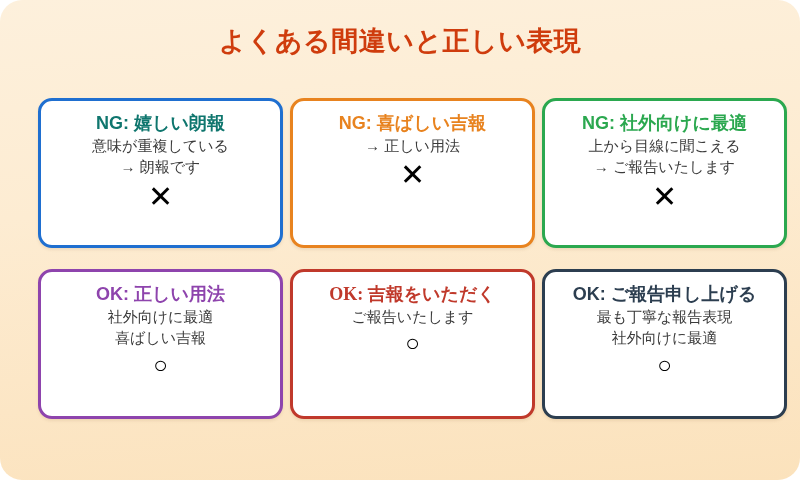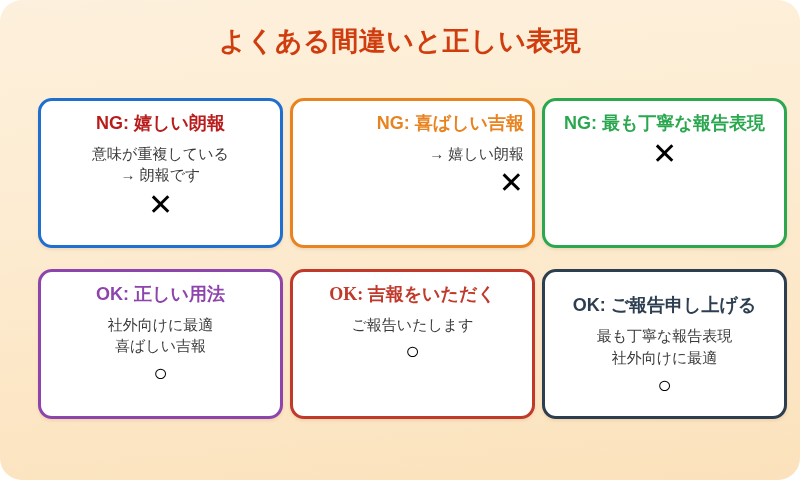--- a/index.html
+++ b/index.html
@@ -66,21 +66,21 @@
   .card-heading {
     font-size: 18px;
     font-weight: bold;
     color: #1f6fd0;
     text-align: center;
     line-height: 1.2;
     white-space: nowrap;
   }
 
   .card-body {
-    margin-top: 8px;
+    margin-top: 0;
     font-size: 15px;
     color: #3b3b3b;
     text-align: center;
     line-height: 1.45;
   }
 
   .card-body .line {
     display: block;
   }
 
@@ -93,30 +93,30 @@
     text-align: center;
   }
 
   .card-mark.circle {
     font-size: 24px;
     font-weight: normal;
   }
 
   
   .card.accent-blue   { border-color: #1f6fd0; }
-  .card.accent-blue   .card-heading { color: #b91c1c; }
-  .card.accent-orange { border-color: #e8831f; align-items: flex-end; }
+  .card.accent-blue   .card-heading { color: #0f766e; }
+  .card.accent-orange { border-color: #e8831f; }
   .card.accent-orange .card-heading { color: #e8831f; }
   .card.accent-green  { border-color: #2ba84f; }
   .card.accent-green  .card-heading { color: #2ba84f; }
   .card.accent-purple { border-color: #8e44ad; }
   .card.accent-purple .card-heading { color: #8e44ad; }
   .card.accent-red    { border-color: #c0392b; }
   .card.accent-red    .card-heading { color: #c0392b; font-family: Liberation Serif, serif; }
-  .card.accent-navy   { border-color: #2c3e50; justify-content: center; }
+  .card.accent-navy   { border-color: #2c3e50; }
   .card.accent-navy   .card-heading { color: #2c3e50; }
 </style>
 </head>
 <body>
 
 <div id="infographic">
 
   <div id="title">よくある間違いと正しい表現</div>
 
   <div id="card-grid">
@@ -126,27 +126,31 @@
       <div class="card-body">
         <span class="line">意味が重複している</span>
         <span class="line">→ 朗報です</span>
       </div>
       <div class="card-mark cross">✕</div>
     </div>
 
     <div class="card accent-orange">
       <div class="card-heading">NG: 喜ばしい吉報</div>
       <div class="card-body">
-        <span class="line">→ 嬉しい朗報</span>
+        <span class="line">→ 正しい用法</span>
       </div>
       <div class="card-mark cross">✕</div>
     </div>
 
     <div class="card accent-green">
-      <div class="card-heading">NG: 最も丁寧な報告表現</div>
+      <div class="card-heading">NG: 社外向けに最適</div>
+      <div class="card-body">
+        <span class="line">上から目線に聞こえる</span>
+        <span class="line">→ ご報告いたします</span>
+      </div>
       <div class="card-mark cross">✕</div>
     </div>
 
     <div class="card accent-purple">
       <div class="card-heading">OK: 正しい用法</div>
       <div class="card-body">
         <span class="line">社外向けに最適</span>
         <span class="line">喜ばしい吉報</span>
       </div>
       <div class="card-mark circle">○</div>

